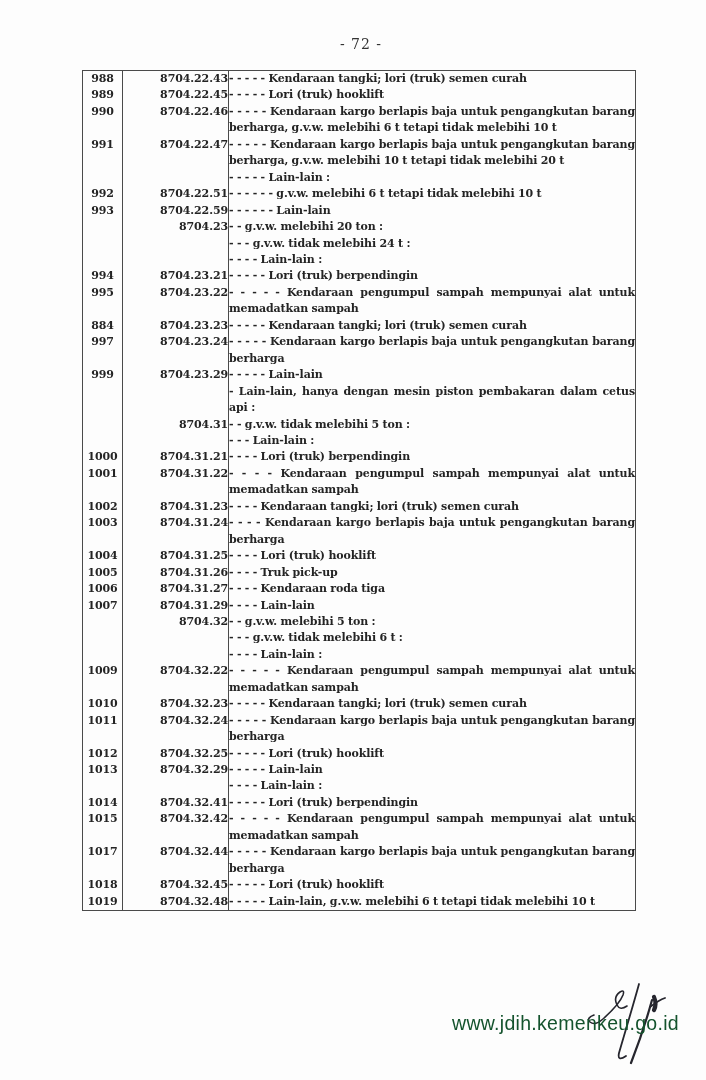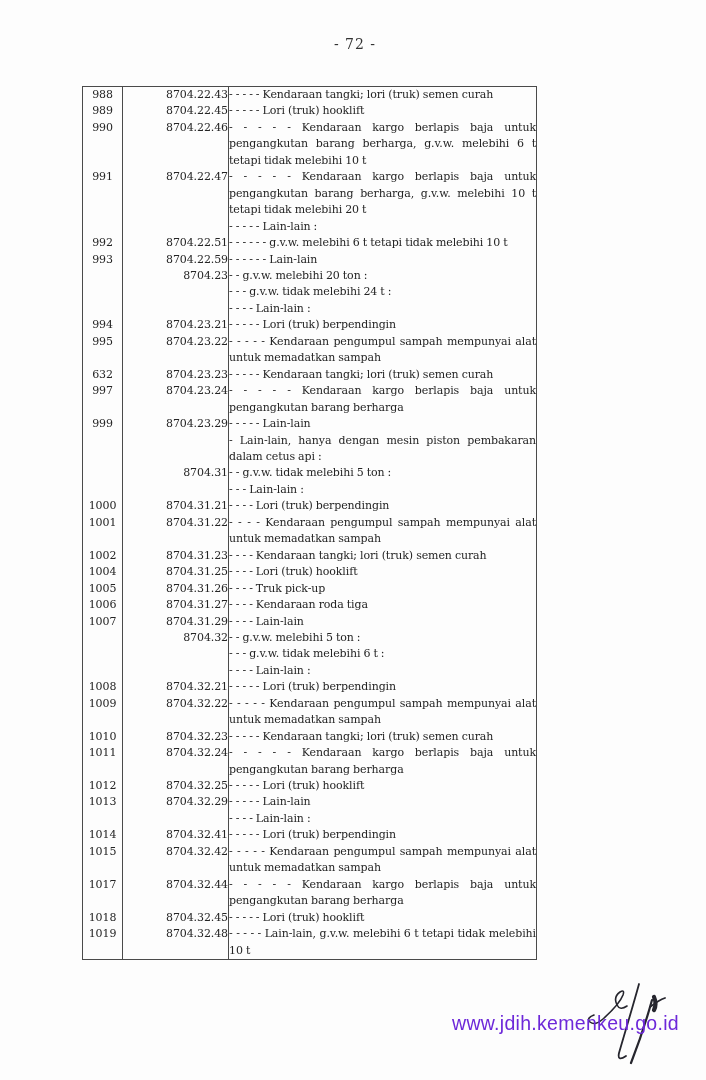--- a/index.html
+++ b/index.html
@@ -11,39 +11,40 @@
     height: 1080px;
     position: relative;
     background: #fdfdfd;
     font-family: "DejaVu Serif", serif;
     color: #242424;
     overflow: hidden;
   }
   .page-number {
     position: absolute;
     top: 36px;
-    left: 9px;
+    left: 15px;
     width: 692px;
     text-align: center;
     font-size: 14px;
     color: #333333;
     letter-spacing: 1px;
   }
   table.hs-table {
     position: absolute;
     left: 82px;
-    top: 86px;
-    width: 455px;
+    top: 70px;
+    width: 554px;
     border-collapse: collapse;
     table-layout: fixed;
     font-size: 11px;
     line-height: 16.45px;
     letter-spacing: -0.1px;
     color: #242424;
     border: 1.5px solid #4a4a4a;
+    font-weight: bold;
   }
   table.hs-table td {
     vertical-align: top;
     padding: 0;
   }
   td.col-no {
     width: 40px;
     text-align: center;
     border-right: 1.2px solid #4a4a4a;
   }
@@ -58,21 +59,21 @@
     text-align: justify;
     word-spacing: -0.3px;
   }
   .watermark {
     position: absolute;
     left: 452px;
     top: 1012px;
     font-family: "Liberation Sans", sans-serif;
     font-size: 19.5px;
     letter-spacing: 0.3px;
-    color: #6d28d9;
+    color: #14532d;
     white-space: nowrap;
   }
   .signature {
     position: absolute;
     left: 575px;
     top: 970px;
     width: 126px;
     height: 106px;
   }
 </style>
@@ -142,21 +143,21 @@
         <td class="col-no">994</td>
         <td class="col-code">8704.23.21</td>
         <td class="col-desc">- - - - - Lori (truk) berpendingin</td>
       </tr>
       <tr>
         <td class="col-no">995</td>
         <td class="col-code">8704.23.22</td>
         <td class="col-desc">- - - - - Kendaraan pengumpul sampah mempunyai alat untuk memadatkan sampah</td>
       </tr>
       <tr>
-        <td class="col-no">632</td>
+        <td class="col-no">884</td>
         <td class="col-code">8704.23.23</td>
         <td class="col-desc">- - - - - Kendaraan tangki; lori (truk) semen curah</td>
       </tr>
       <tr>
         <td class="col-no">997</td>
         <td class="col-code">8704.23.24</td>
         <td class="col-desc">- - - - - Kendaraan kargo berlapis baja untuk pengangkutan barang berharga</td>
       </tr>
       <tr>
         <td class="col-no">999</td>
@@ -187,20 +188,25 @@
         <td class="col-no">1001</td>
         <td class="col-code">8704.31.22</td>
         <td class="col-desc">- - - - Kendaraan pengumpul sampah mempunyai alat untuk memadatkan sampah</td>
       </tr>
       <tr>
         <td class="col-no">1002</td>
         <td class="col-code">8704.31.23</td>
         <td class="col-desc">- - - - Kendaraan tangki; lori (truk) semen curah</td>
       </tr>
       <tr>
+        <td class="col-no">1003</td>
+        <td class="col-code">8704.31.24</td>
+        <td class="col-desc">- - - - Kendaraan kargo berlapis baja untuk pengangkutan barang berharga</td>
+      </tr>
+      <tr>
         <td class="col-no">1004</td>
         <td class="col-code">8704.31.25</td>
         <td class="col-desc">- - - - Lori (truk) hooklift</td>
       </tr>
       <tr>
         <td class="col-no">1005</td>
         <td class="col-code">8704.31.26</td>
         <td class="col-desc">- - - - Truk pick-up</td>
       </tr>
       <tr>
@@ -220,25 +226,20 @@
       </tr>
       <tr>
         <td class="col-no"></td>
         <td class="col-code"></td>
         <td class="col-desc">- - - g.v.w. tidak melebihi 6 t :</td>
       </tr>
       <tr>
         <td class="col-no"></td>
         <td class="col-code"></td>
         <td class="col-desc">- - - - Lain-lain :</td>
-      </tr>
-      <tr>
-        <td class="col-no">1008</td>
-        <td class="col-code">8704.32.21</td>
-        <td class="col-desc">- - - - - Lori (truk) berpendingin</td>
       </tr>
       <tr>
         <td class="col-no">1009</td>
         <td class="col-code">8704.32.22</td>
         <td class="col-desc">- - - - - Kendaraan pengumpul sampah mempunyai alat untuk memadatkan sampah</td>
       </tr>
       <tr>
         <td class="col-no">1010</td>
         <td class="col-code">8704.32.23</td>
         <td class="col-desc">- - - - - Kendaraan tangki; lori (truk) semen curah</td>

